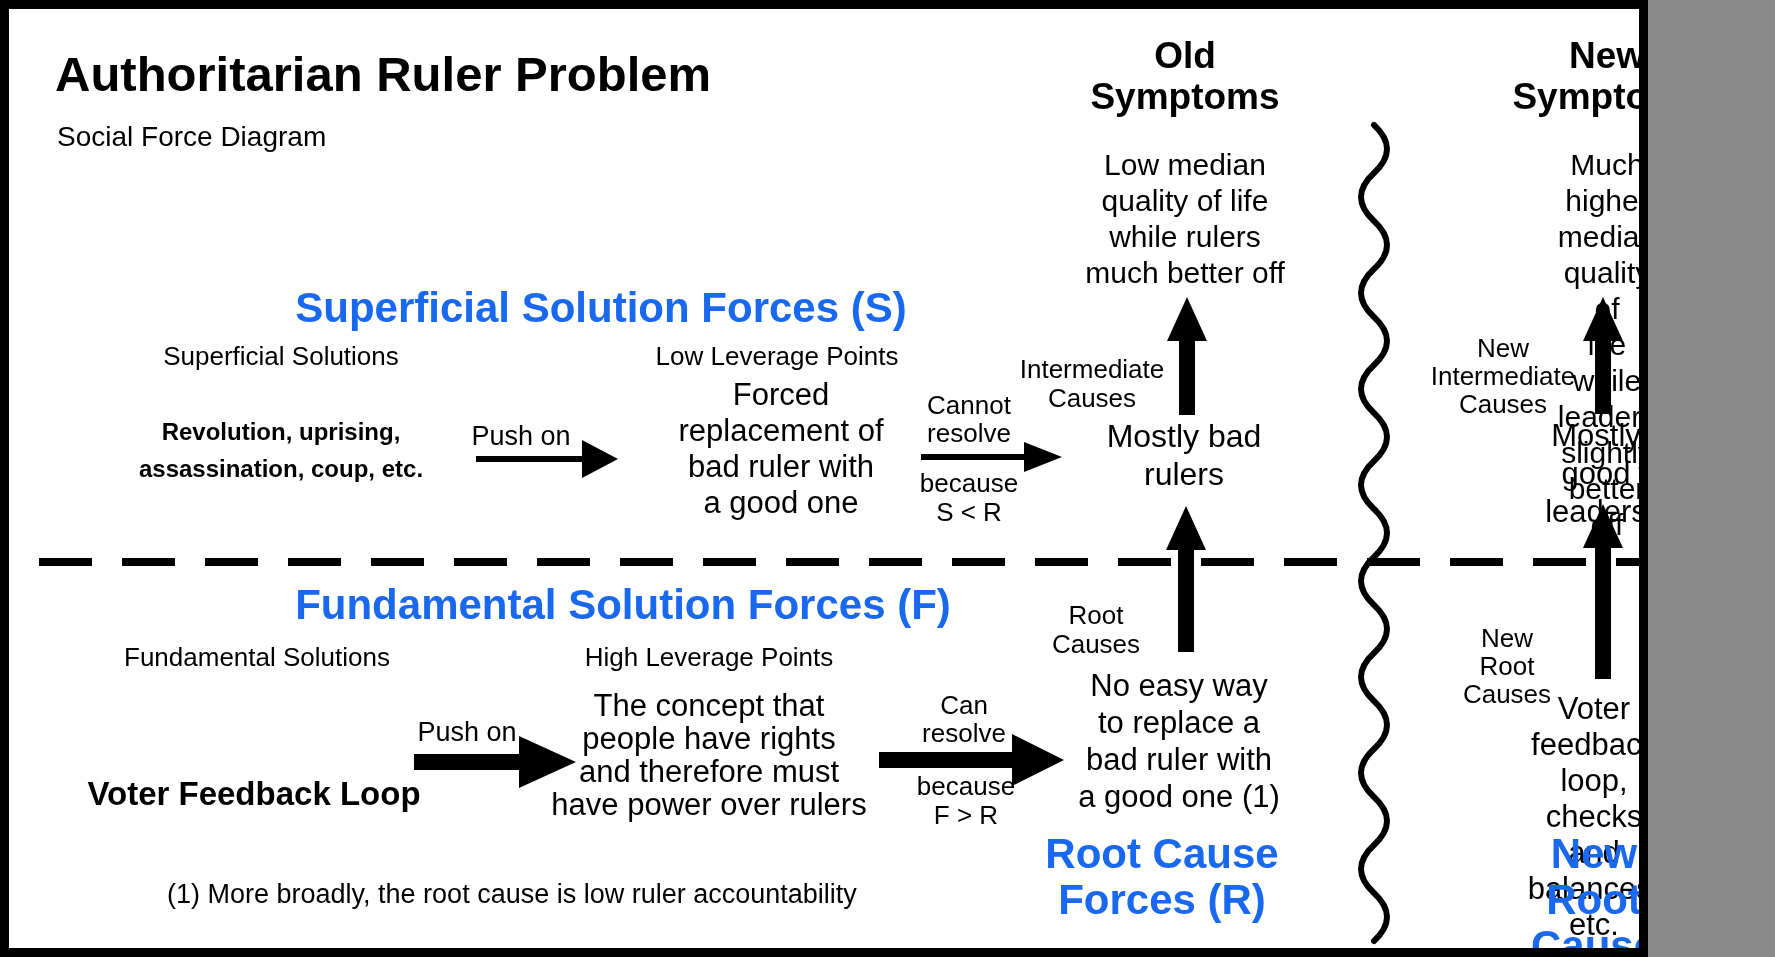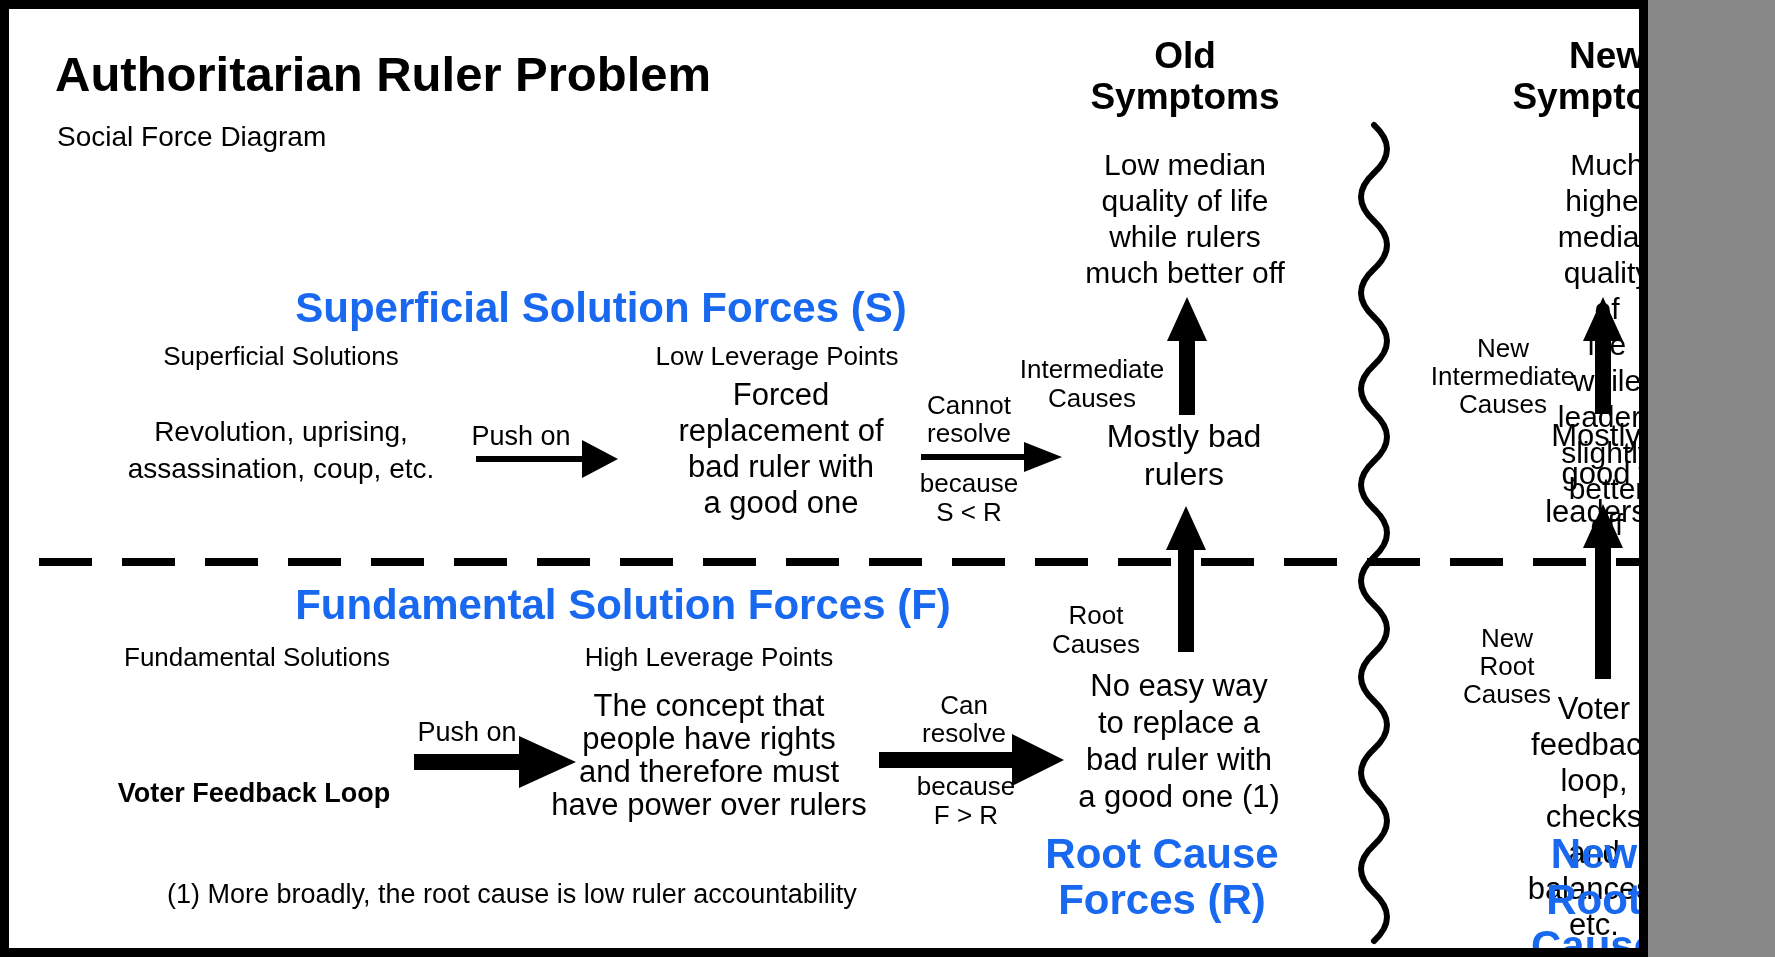--- a/index.html
+++ b/index.html
@@ -71,21 +71,21 @@
 while rulers
 much better off</div>
   <div class="txt" style="left:1598px;top:138px;font-size:30px;line-height:36px;">Much higher
 median quality of
 life while leaders
 slightly better off</div>
 
   <div class="txt b blue" style="left:592px;top:276px;font-size:42px;line-height:46px;">Superficial Solution Forces (S)</div>
   <div class="txt" style="left:272px;top:333px;font-size:26px;line-height:29px;">Superficial Solutions</div>
   <div class="txt" style="left:768px;top:333px;font-size:26px;line-height:29px;">Low Leverage Points</div>
-  <div class="txt" style="left:272px;top:404px;font-size:28px;line-height:37px;">Revolution, uprising,
+  <div class="txt" style="left:272px;top:404px;font-size:24px;line-height:37px;font-weight:bold;">Revolution, uprising,
 assassination, coup, etc.</div>
   <div class="txt" style="left:512px;top:412px;font-size:27px;line-height:30px;">Push on</div>
   <div class="txt" style="left:772px;top:368px;font-size:31px;line-height:36px;">Forced
 replacement of
 bad ruler with
 a good one</div>
   <div class="txt" style="left:960px;top:382px;font-size:26px;line-height:28px;">Cannot
 resolve</div>
   <div class="txt" style="left:960px;top:460px;font-size:26px;line-height:29px;">because
 S &lt; R</div>
@@ -95,21 +95,21 @@
 rulers</div>
   <div class="txt" style="left:1494px;top:325px;font-size:26px;line-height:28px;">New
 Intermediate
 Causes</div>
   <div class="txt" style="left:1587px;top:408px;font-size:31px;line-height:38px;">Mostly good
 leaders</div>
 
   <div class="txt b blue" style="left:602px;top:573px;font-size:42px;line-height:46px;margin-left:12px;">Fundamental Solution Forces (F)</div>
   <div class="txt" style="left:248px;top:634px;font-size:26px;line-height:29px;">Fundamental Solutions</div>
   <div class="txt" style="left:700px;top:634px;font-size:26px;line-height:29px;">High Leverage Points</div>
-  <div class="txt b" style="left:245px;top:766px;font-size:27px;line-height:37px;">Voter Feedback Loop</div>
+  <div class="txt b" style="left:245px;top:766px;font-size:33px;line-height:37px;">Voter Feedback Loop</div>
   <div class="txt" style="left:458px;top:708px;font-size:27px;line-height:30px;">Push on</div>
   <div class="txt" style="left:700px;top:680px;font-size:31px;line-height:33px;">The concept that
 people have rights
 and therefore must
 have power over rulers</div>
   <div class="txt" style="left:955px;top:682px;font-size:26px;line-height:28px;">Can
 resolve</div>
   <div class="txt" style="left:957px;top:763px;font-size:26px;line-height:29px;">because
 F &gt; R</div>
   <div class="txt" style="left:1087px;top:592px;font-size:26px;line-height:29px;">Root

